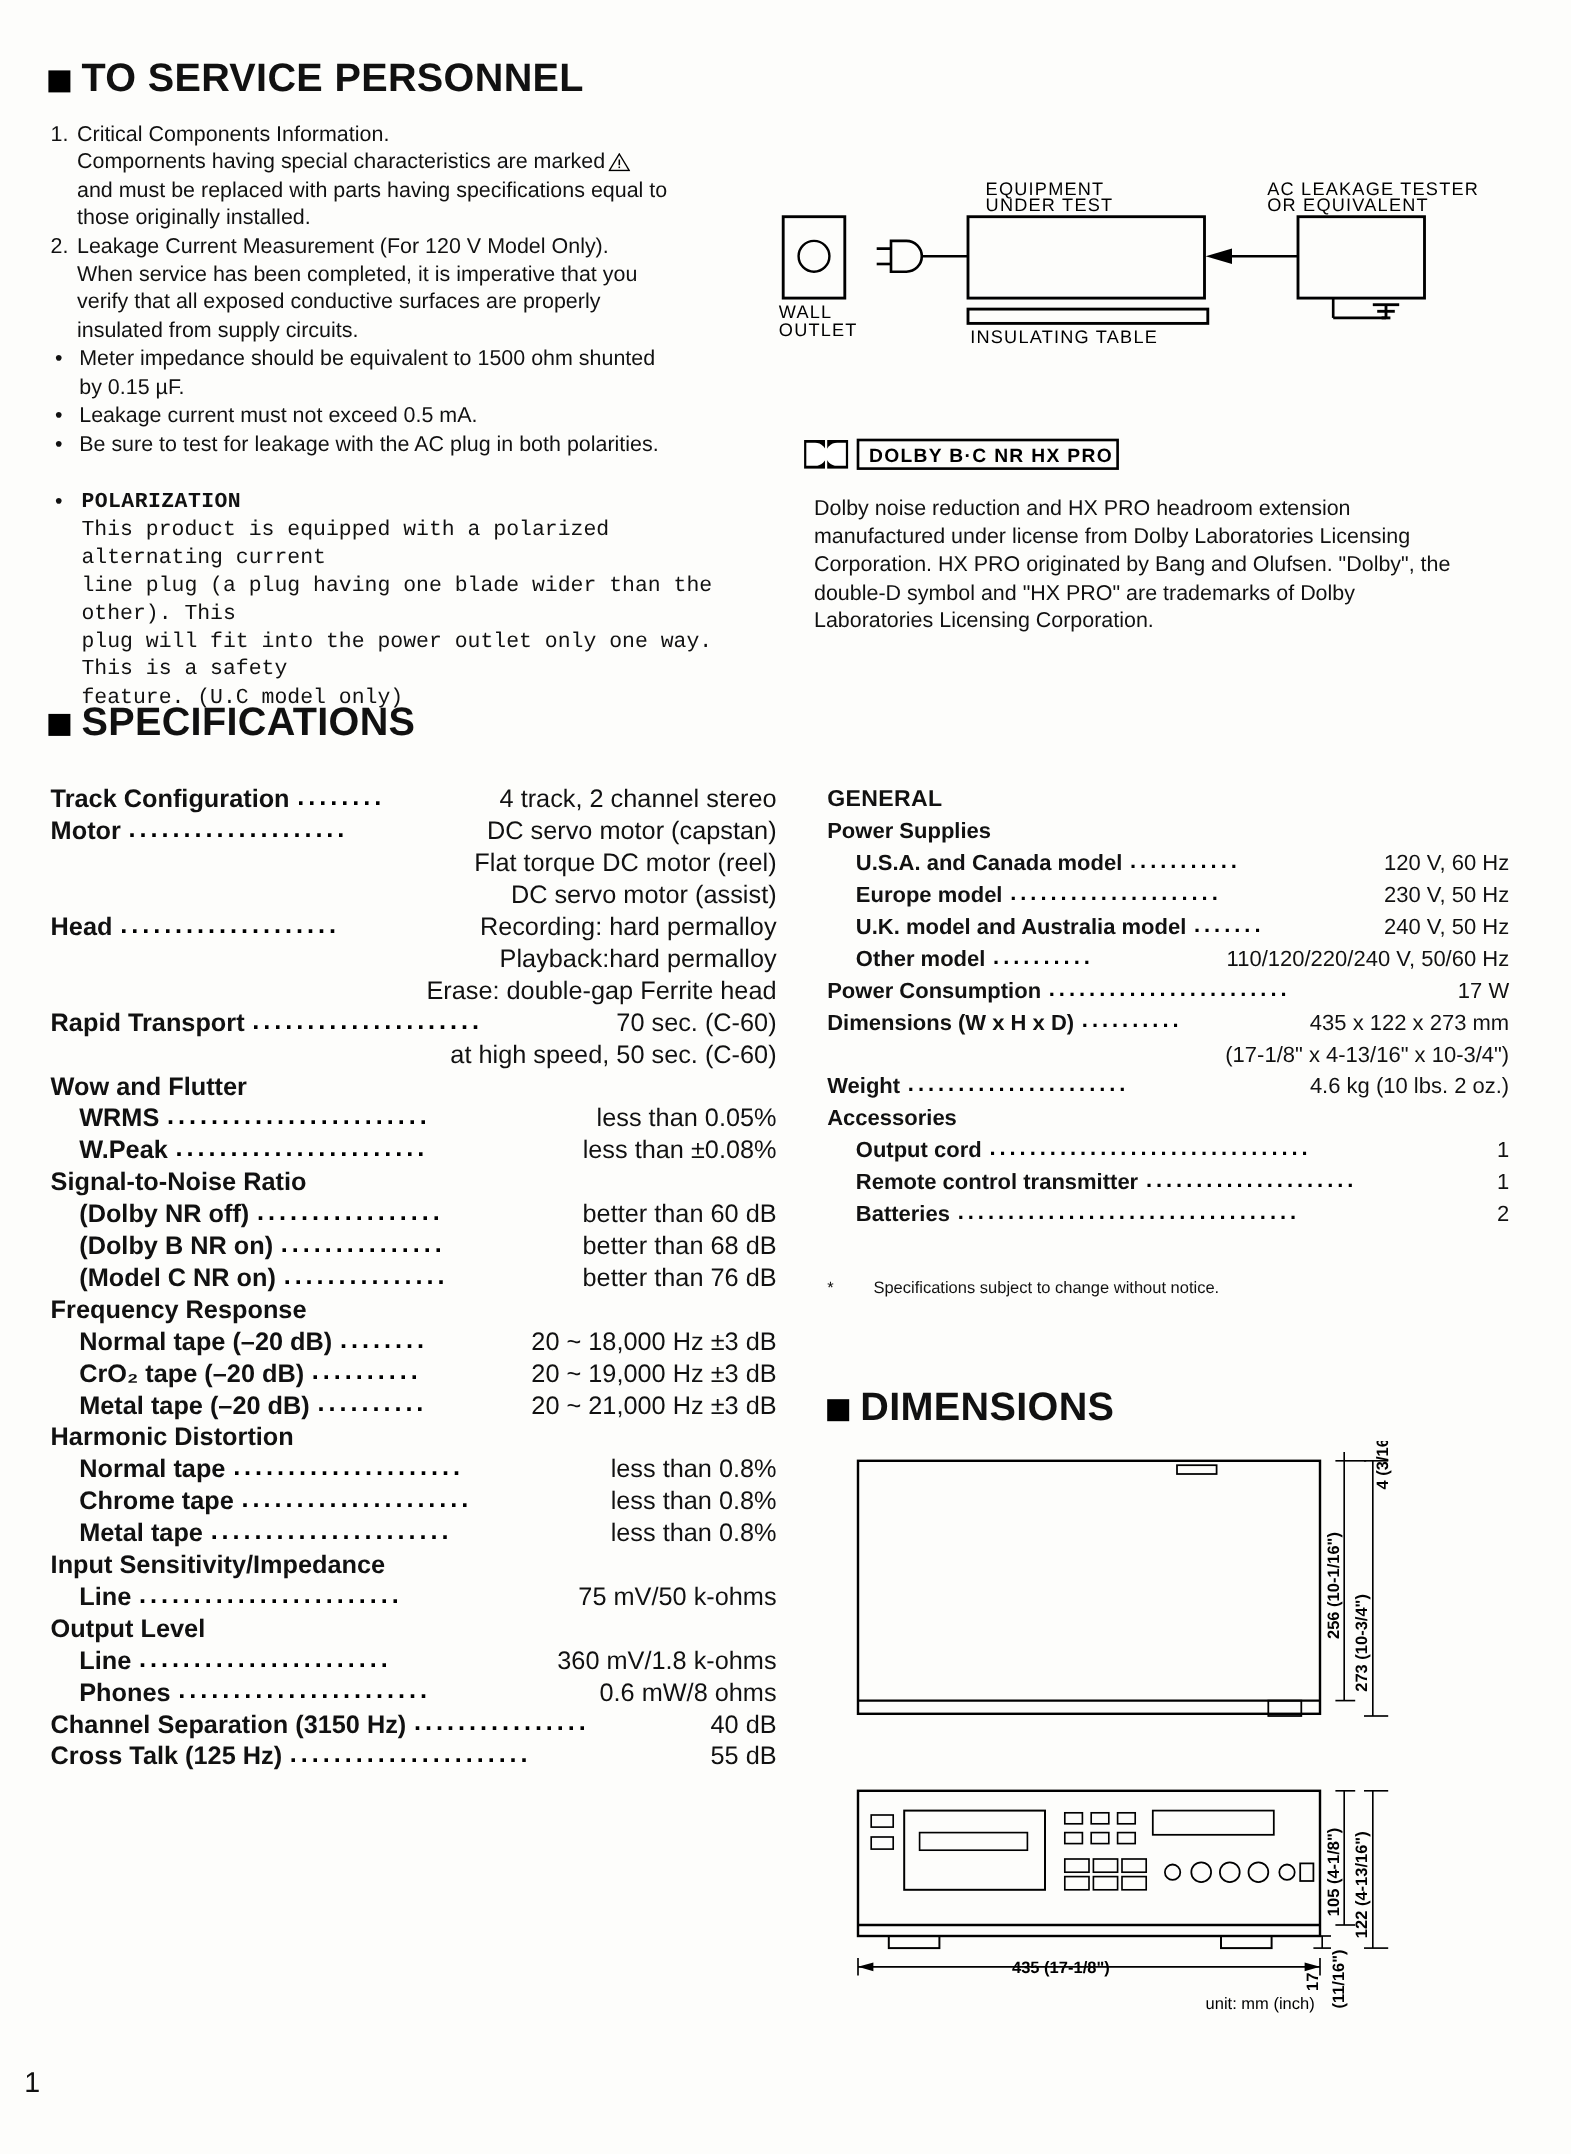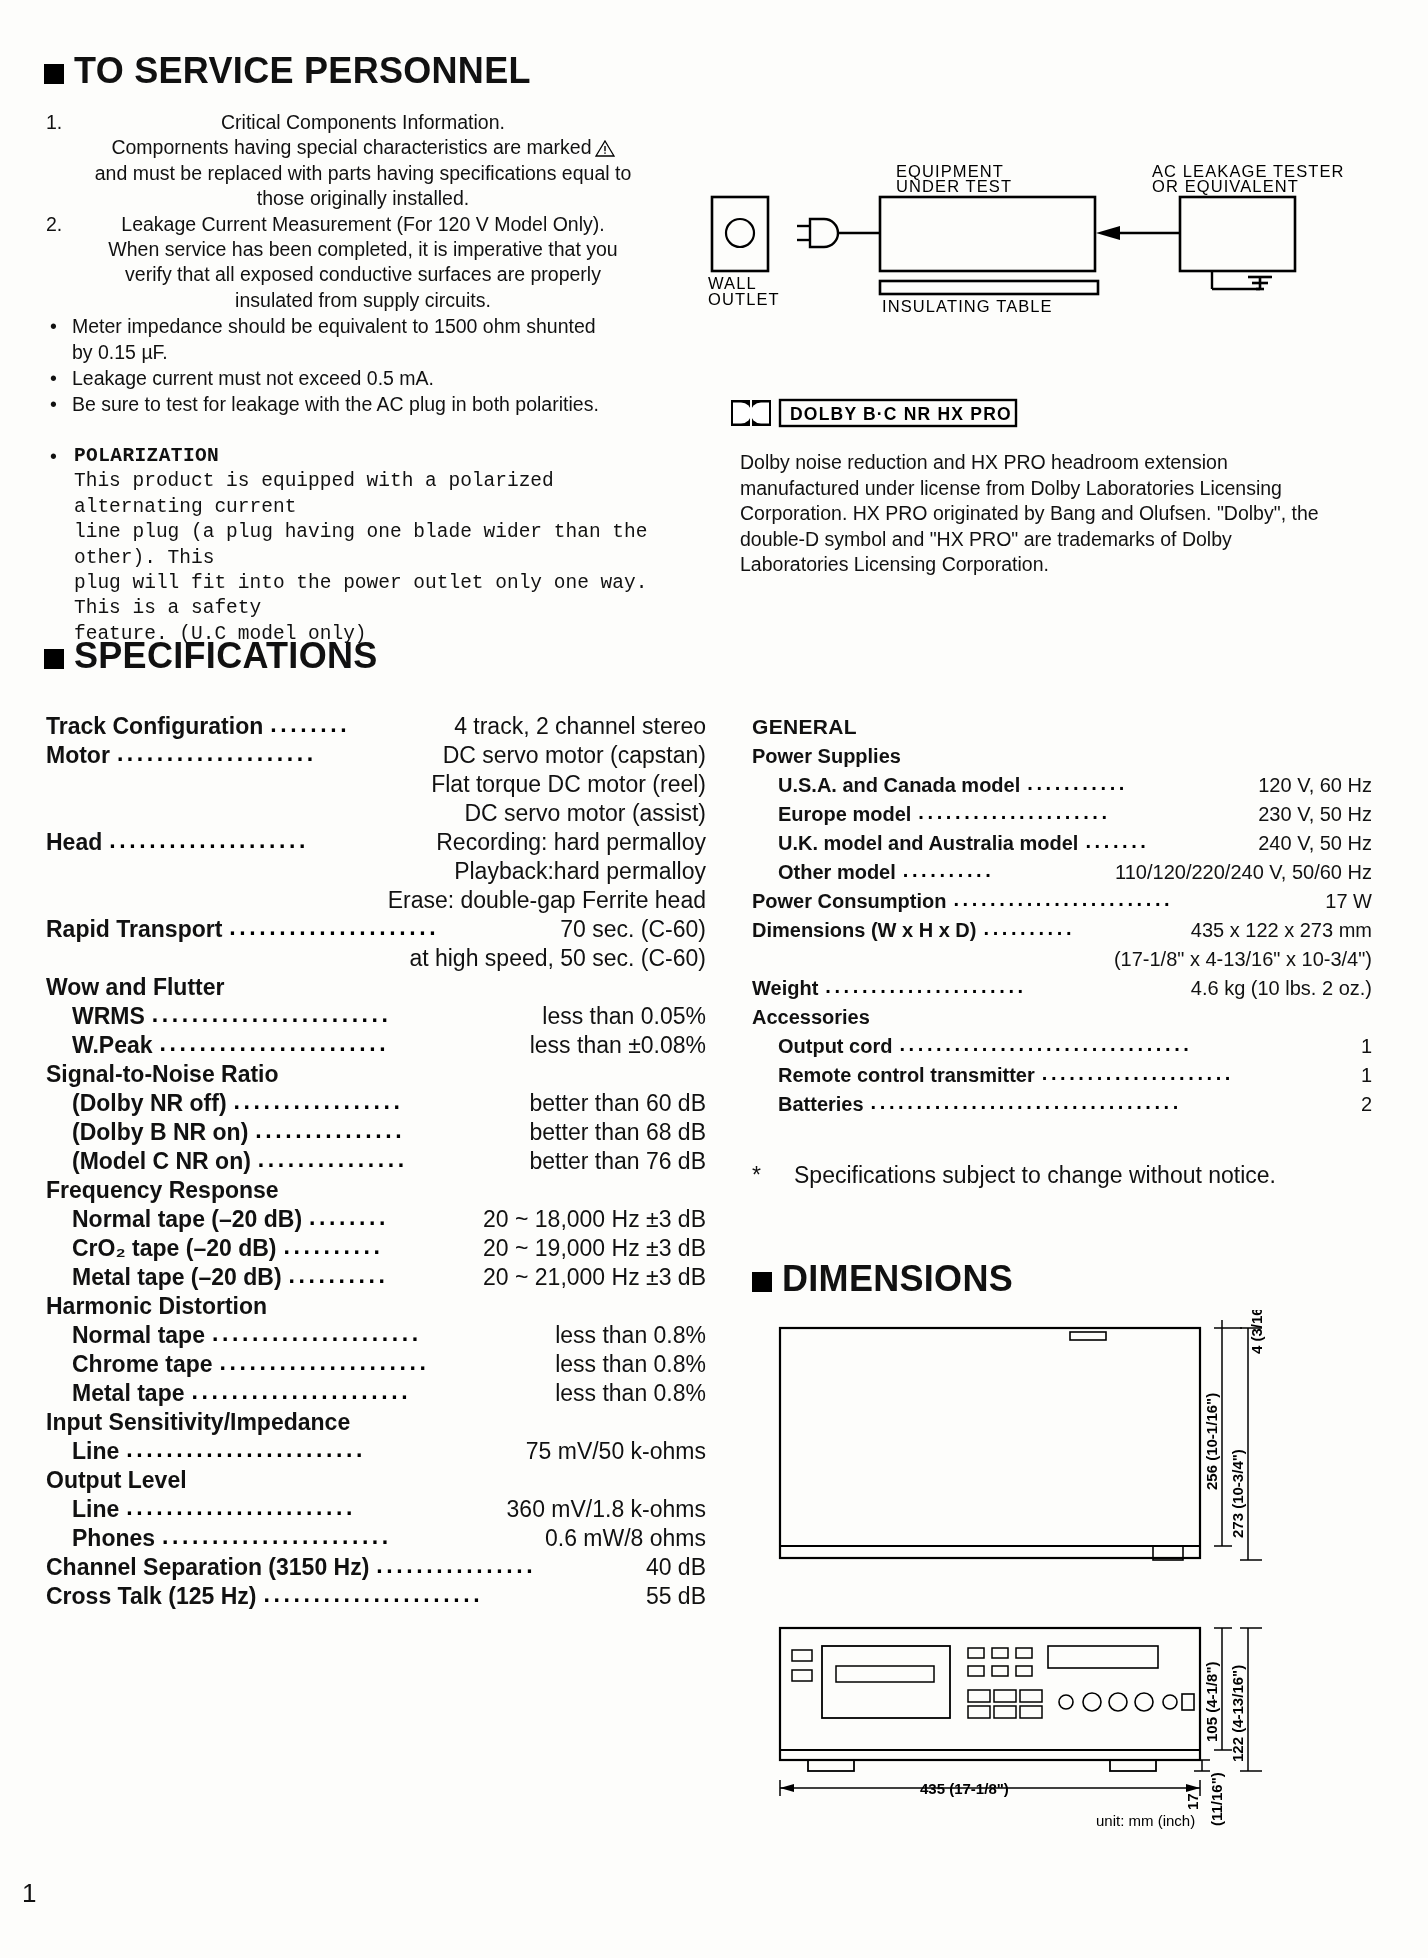--- a/index.html
+++ b/index.html
@@ -18,21 +18,21 @@
   h1.sect{
     font-size:36px;font-weight:bold;letter-spacing:.3px;margin:0;
     font-family:"Liberation Sans", sans-serif;
   }
 
   
   #svc-head{position:absolute;left:44px;top:50px;}
   #svc-body{position:absolute;left:46px;top:110px;width:610px;font-size:19.5px;line-height:25.4px;}
   .num-item{display:flex;margin-bottom:0px;}
   .num{width:24px;flex:0 0 24px;}
-  .num-txt{flex:1;text-align:center;}
+  .num-txt{flex:1;}
   .bul-item{display:flex;margin-top:1px;}
   .bul{width:22px;flex:0 0 22px;text-align:left;padding-left:4px;}
   .bul-txt{flex:1;}
   .warn-tri{display:inline-block;width:20px;height:17px;vertical-align:-3px;margin-left:3px;}
   .pol-title{font-weight:bold;letter-spacing:.4px;}
   #pol-block{margin-top:26px;}
   #pol-block .bul-txt{padding-left:2px;font-family:Liberation Mono, monospace;}
 
   
   #leak-diagram{position:absolute;left:700px;top:165px;width:660px;height:165px;}
@@ -53,21 +53,21 @@
   .lbl.ind1{padding-left:26px;}
   .dots{flex:1 1 auto;overflow:hidden;white-space:nowrap;margin:0 7px;
         font-weight:bold;letter-spacing:3.6px;color:#000;
         position:relative;top:-2px;min-width:18px;}
   .val{text-align:right;}
   .cont{text-align:right;line-height:29px;white-space:nowrap;}
   .grp{font-weight:bold;line-height:29px;}
 
   #gen-title{font-weight:bold;font-size:21px;line-height:30px;letter-spacing:.3px;}
 
-  #note{position:absolute;left:752px;top:1162px;width:620px;font-size:23px;}
+  #note{position:absolute;left:752px;top:1162px;width:620px;font-size:15px;}
   #note .star{display:inline-block;width:42px;}
 
   
   #dim-head{position:absolute;left:752px;top:1258px;}
   #dim-draw{position:absolute;left:770px;top:1310px;width:600px;height:590px;}
   #dim-draw svg{display:block;}
 
   
   #pageno{position:absolute;left:22px;top:1878px;font-size:26px;}
 </style>

